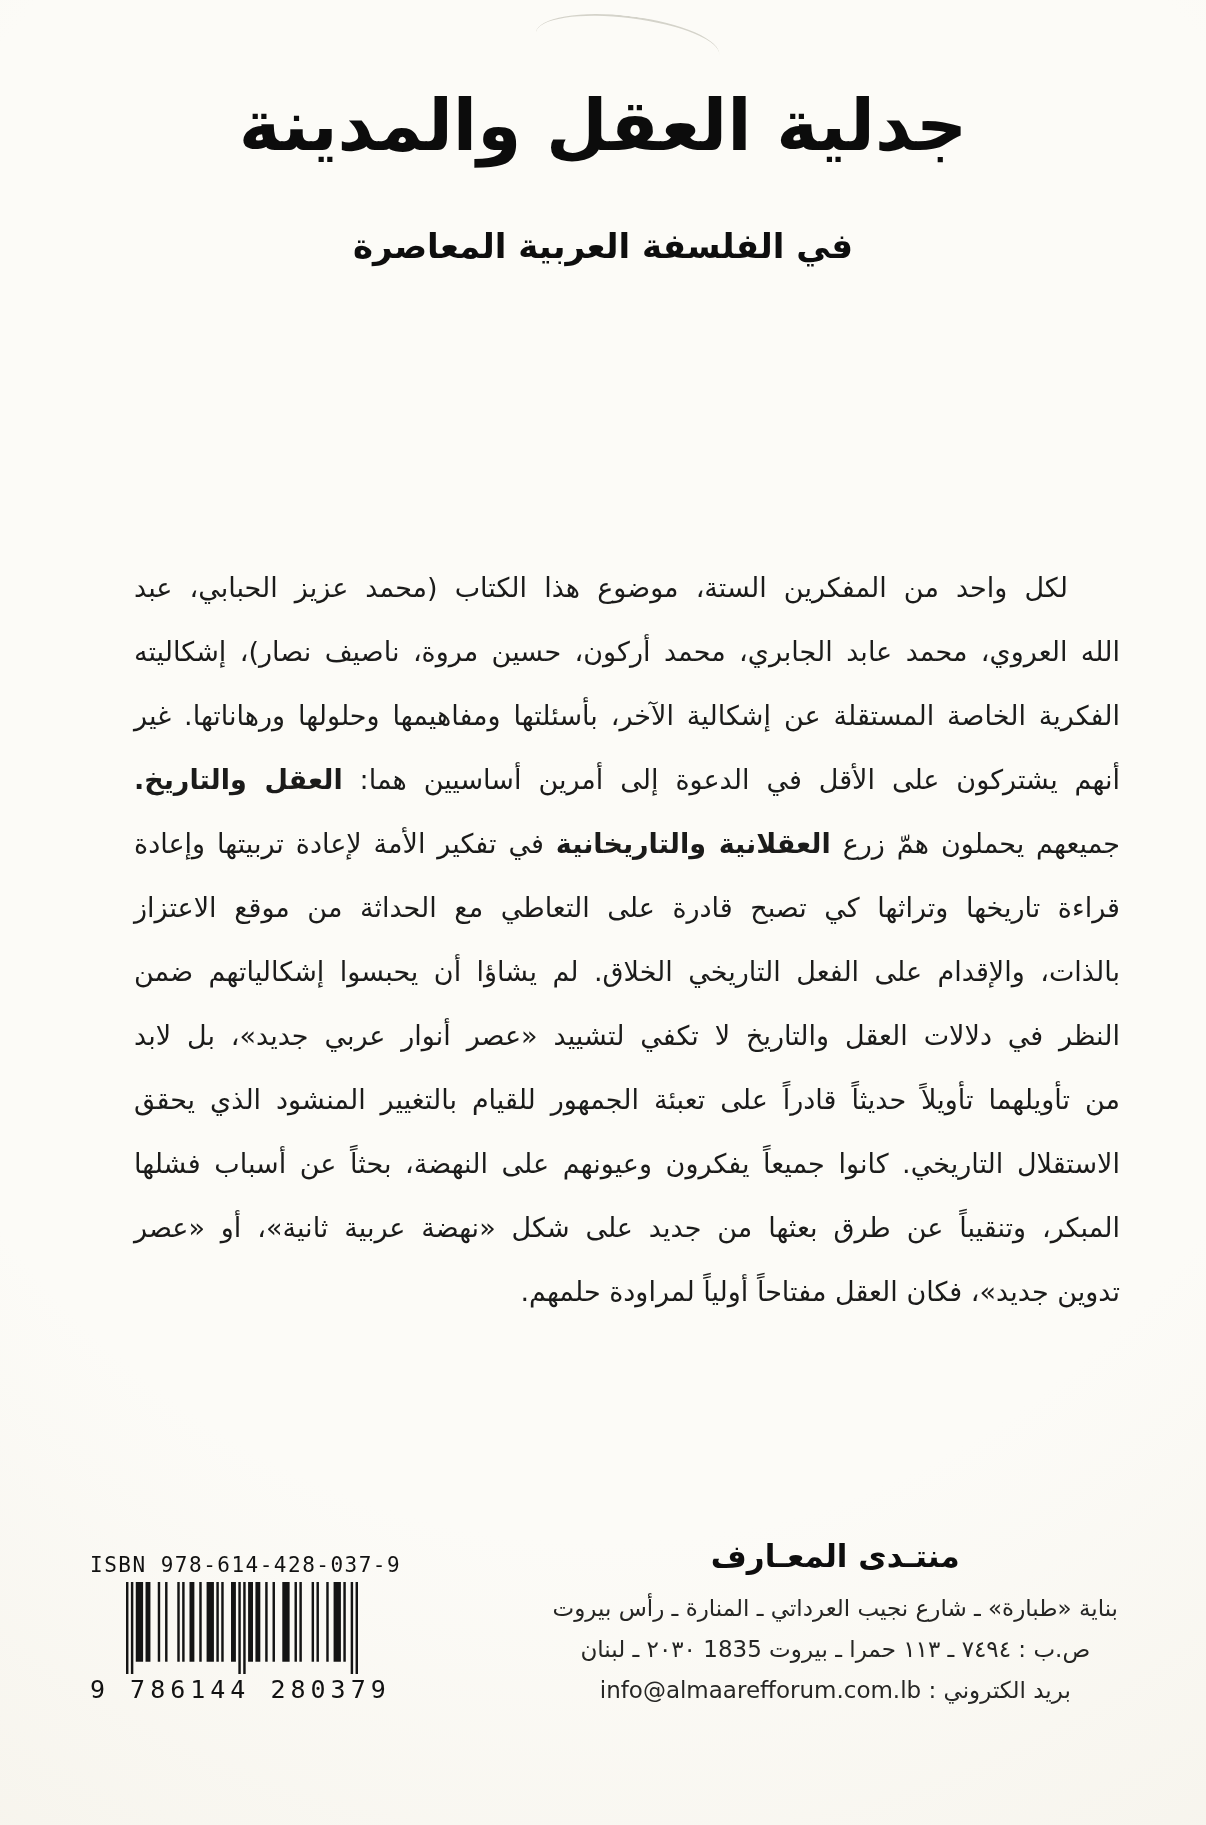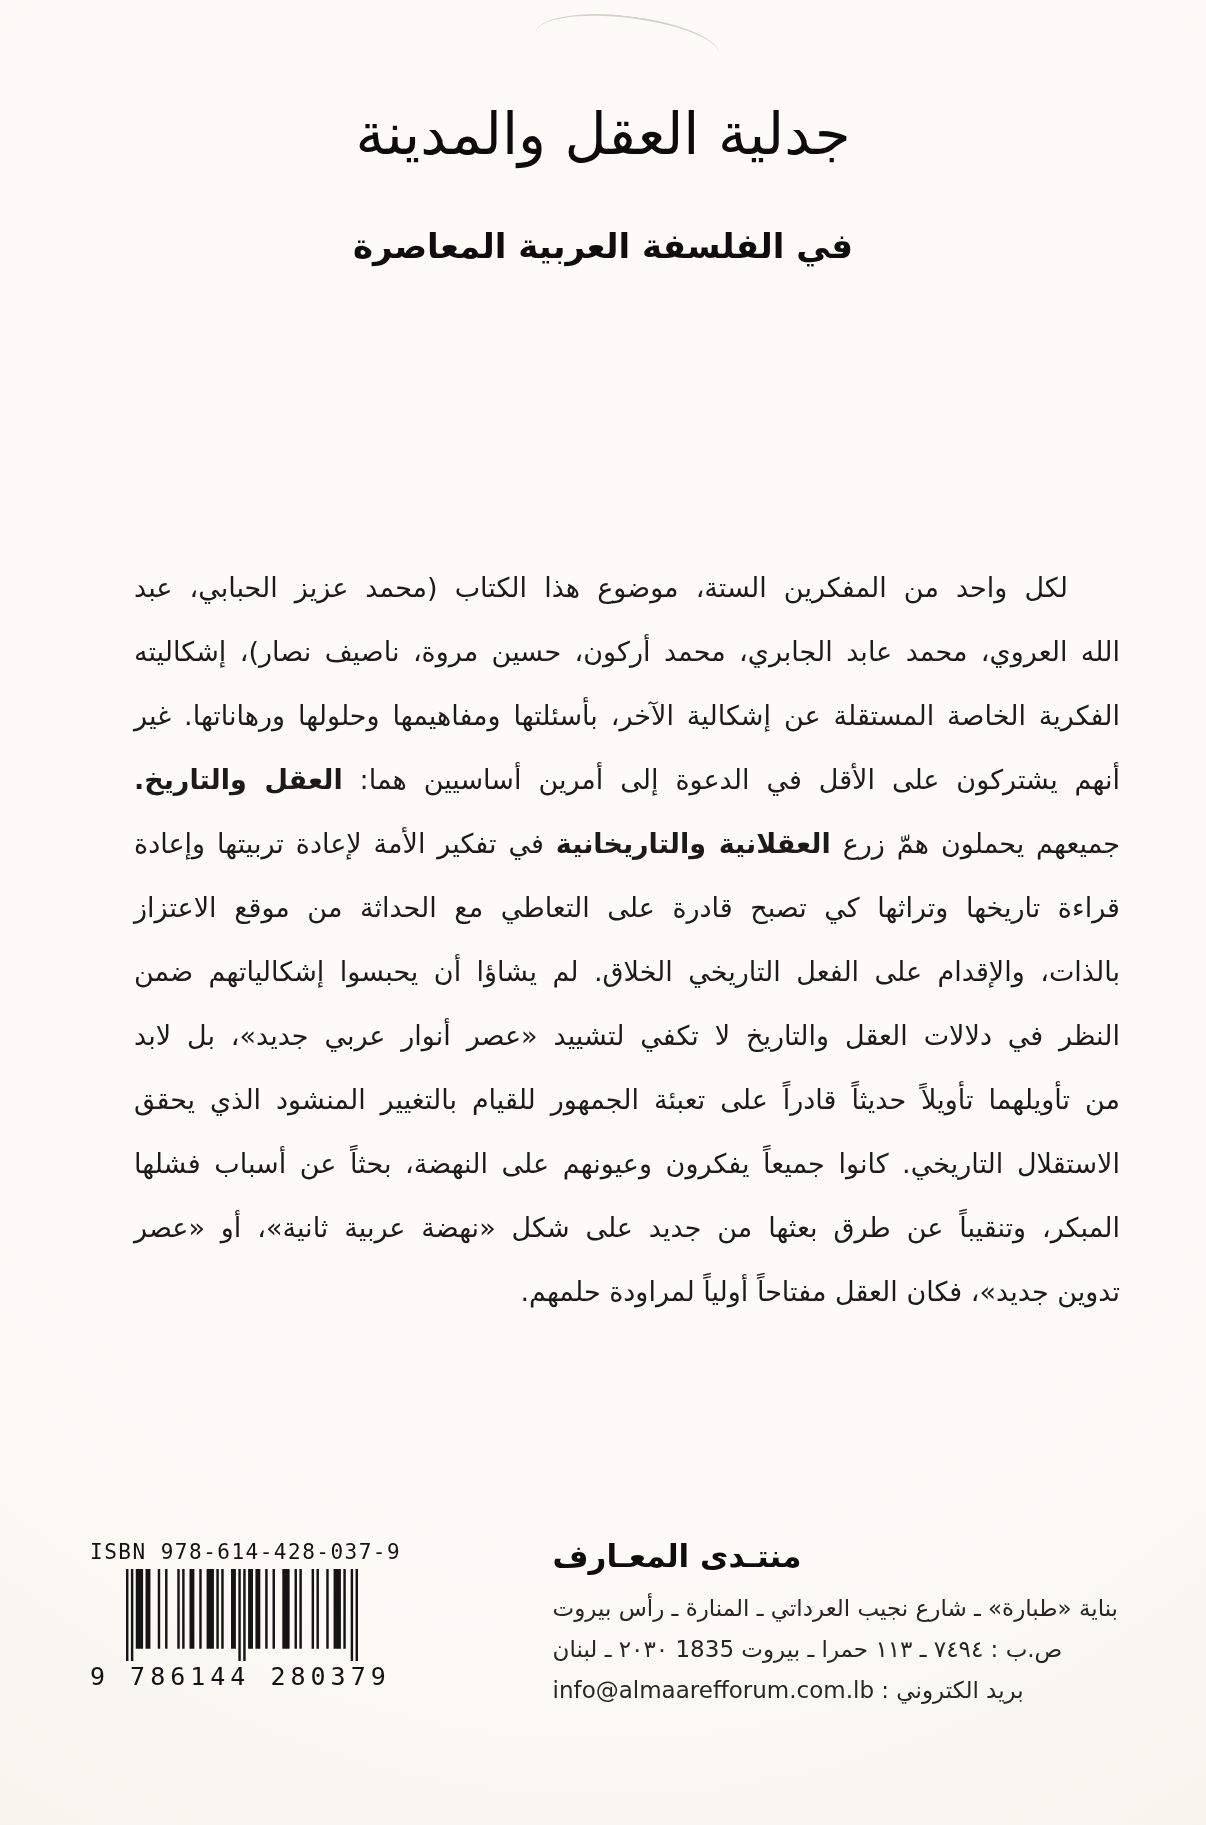--- a/index.html
+++ b/index.html
@@ -18,23 +18,23 @@
     opacity:.5;
   }
   .curl{
     position:absolute;top:16px;left:535px;width:185px;height:54px;
     border-top:2px solid #b5b3a6;
     border-radius:50% 50% 0 0;
     opacity:.55;
     transform:rotate(7deg);
   }
   .title{
-    position:absolute;top:84px;left:0;right:0;margin:16px;
+    position:absolute;top:84px;left:0;right:0;margin:0;
     direction:rtl;text-align:center;
-    font-size:58px;font-weight:400;letter-spacing:0;
+    font-size:71px;font-weight:700;letter-spacing:0;
     color:#0c0c0c;
   }
   .subtitle{
     position:absolute;top:226px;left:0;right:0;margin:0;
     direction:rtl;text-align:center;
     font-size:34px;font-weight:700;
     color:#0e0e0e;
   }
   .synopsis{
     position:absolute;top:556px;left:86px;right:86px;
@@ -53,36 +53,37 @@
   .syn-line.last{text-align-last:right;-moz-text-align-last:right;}
   .syn-line .b{font-weight:700;}
   .isbn-block{
     position:absolute;left:90px;top:1540px;width:330px;
   }
   .isbn-number{
     font-family:"DejaVu Sans Mono", monospace;
     font-size:21px;letter-spacing:1.5px;
     color:#121212;
     white-space:nowrap;
+    margin-top:13px;
   }
   .barcode{
     display:block;
     width:232px;height:92px;
     margin:5px 0 0 36px;
   }
   .barcode rect{fill:#141414;}
   .barcode-digits{
     font-family:"DejaVu Sans Mono", monospace;
     font-size:25px;letter-spacing:5px;
     color:#121212;margin-top:1px;
     white-space:nowrap;
   }
   .publisher{
     position:absolute;right:88px;top:1538px;
-    direction:rtl;text-align:left;margin-left:44px;
+    direction:rtl;text-align:center;margin-left:44px;
   }
   .pub-name{
     font-size:31px;font-weight:700;color:#0e0e0e;
     margin-bottom:14px;
   }
   .pub-line{
     font-size:23px;line-height:41px;color:#262624;
   }
   .email-line .email{direction:ltr;unicode-bidi:embed;}
 </style>

